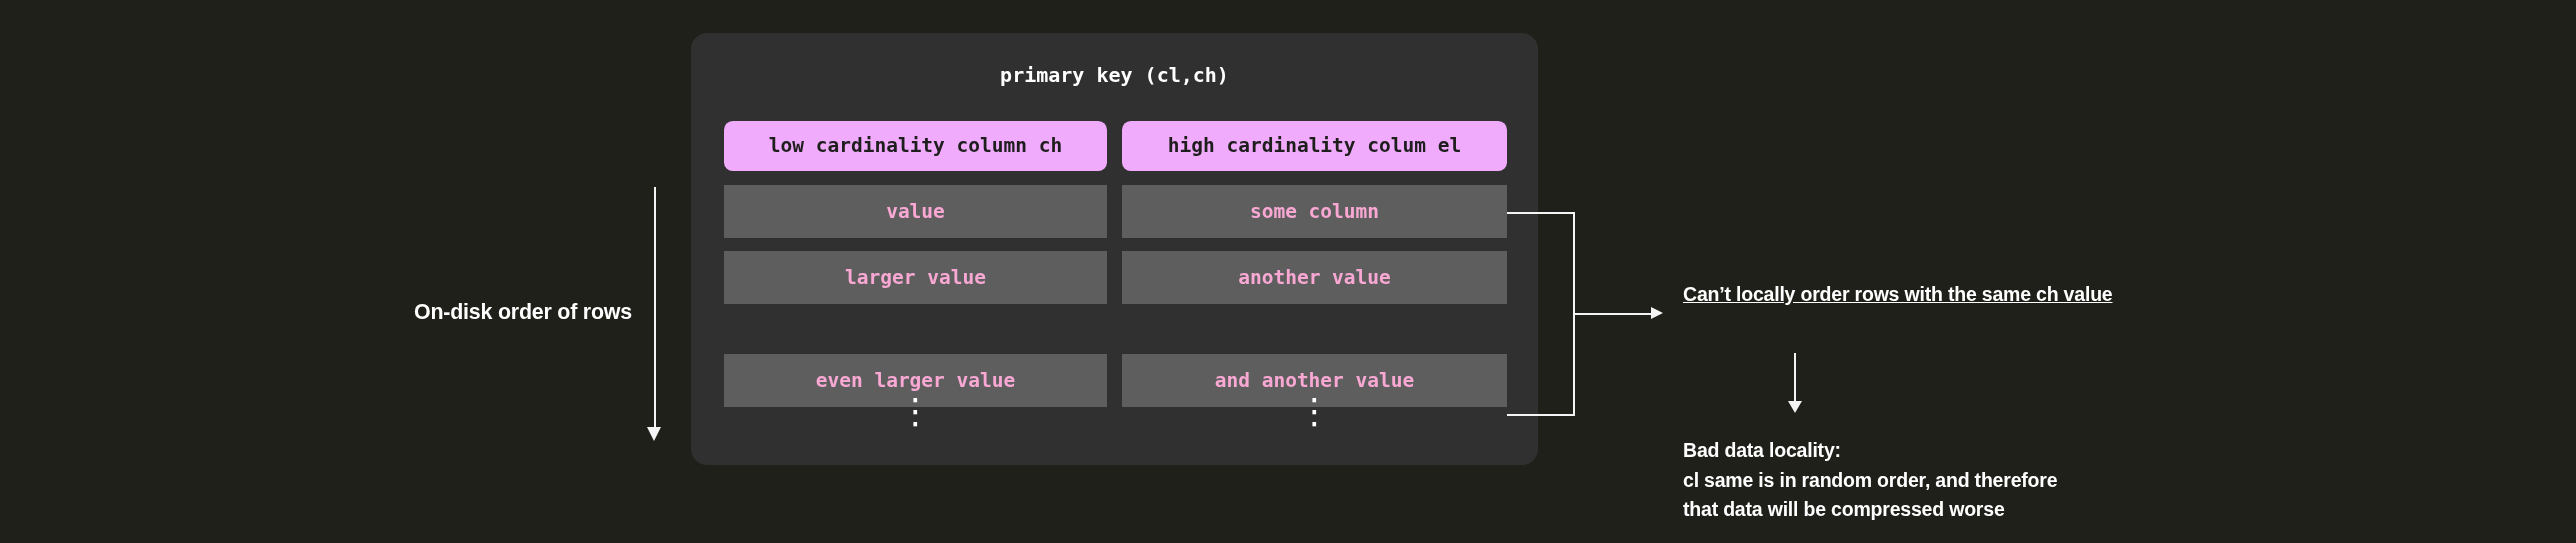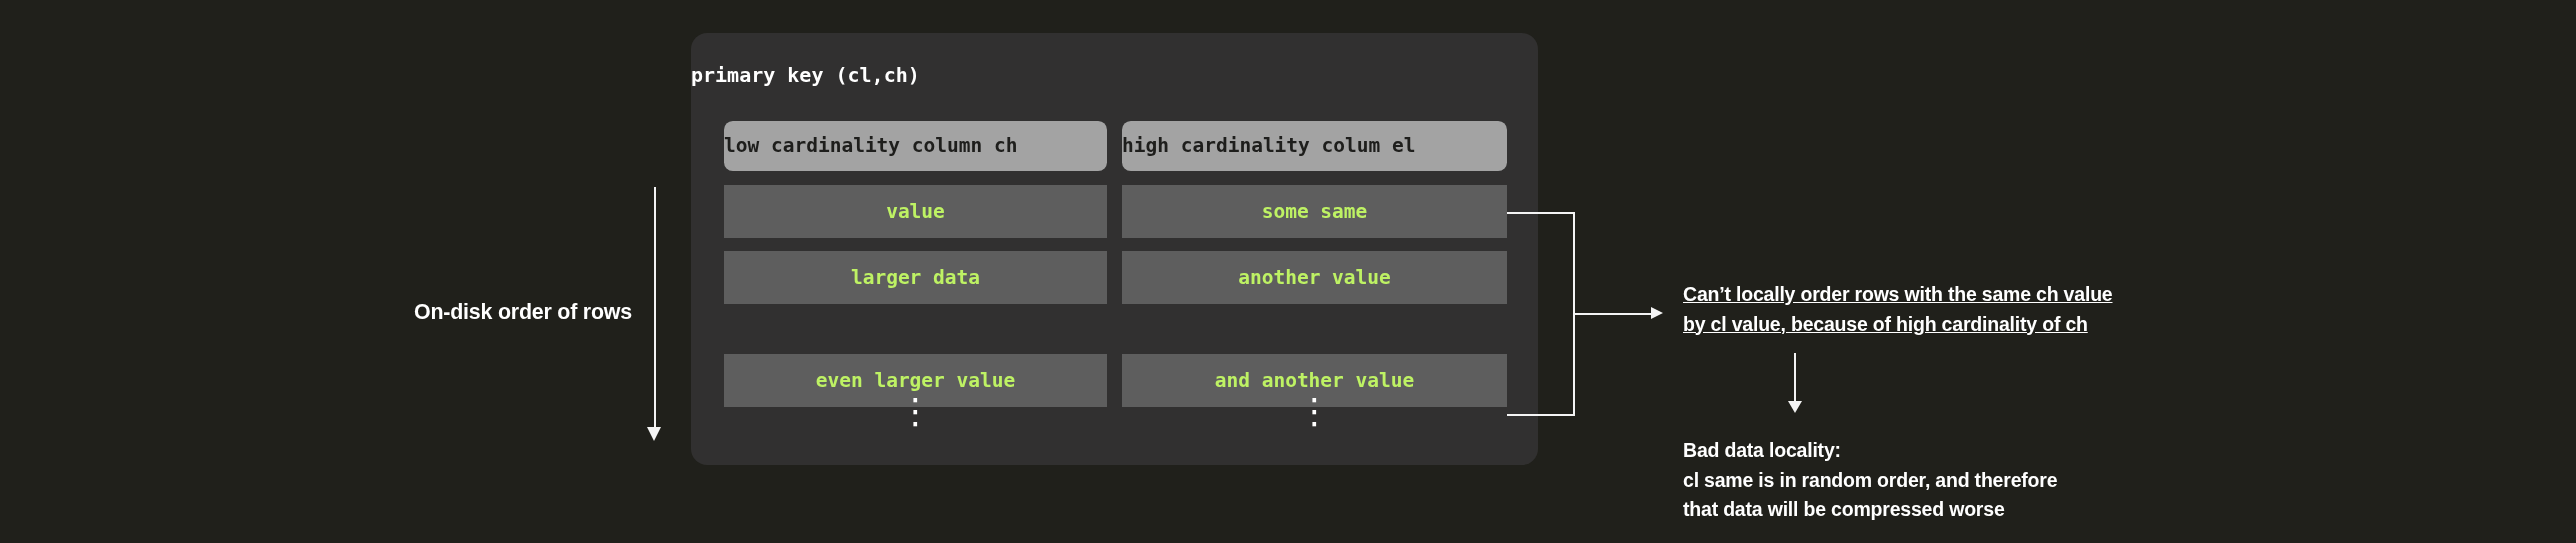--- a/index.html
+++ b/index.html
@@ -18,38 +18,38 @@
   .mono{font-family:"DejaVu Sans Mono","Liberation Mono",monospace;font-weight:700;}
   .sansb{font-family:"Liberation Sans",sans-serif;font-weight:700;letter-spacing:-0.2px;}
 
   
   .card{
     left:691px;top:33px;width:847px;height:432px;
     background:#313030;border-radius:16.3px;
   }
   .card-title{
     left:691px;top:63px;width:847px;height:25px;
-    line-height:25px;text-align:left;
+    line-height:25px;text-align:center;
     font-size:20px;color:#ffffff;
   }
 
   
   .col-header{
     top:121px;height:50px;line-height:50px;
-    background:#a3a3a3;border-radius:8.8px;
-    text-align:left;font-size:19.5px;color:#1e1e1c;
+    background:#f0abfc;border-radius:8.8px;
+    text-align:center;font-size:19.5px;color:#1e1e1c;
   }
   .col1{left:724px;width:383px;}
   .col2{left:1122px;width:385px;}
 
   
   .row-cell{
     height:53px;line-height:53px;
     background:#5e5e5e;text-align:center;
-    font-size:19.5px;color:#bef264;
+    font-size:19.5px;color:#f9a8d4;
   }
   .rowy1{top:185px;} .rowy2{top:251px;} .rowy3{top:318px;margin-top:36px;}
 
   
   .vdots{
     top:387px;height:48px;line-height:48px;
     text-align:center;color:#ffffff;font-size:35px;
     font-family:"DejaVu Sans",sans-serif;font-weight:400;
   }
 
@@ -99,43 +99,42 @@
 <div id="canvas">
 
   <div class="abs card"></div>
 
   <div class="abs card-title mono">primary key (cl,ch)</div>
 
   <div class="abs col-header col1 mono">low cardinality column ch</div>
   <div class="abs col-header col2 mono">high cardinality colum el</div>
 
   <div class="abs row-cell col1 rowy1 mono">value</div>
-  <div class="abs row-cell col1 rowy2 mono">larger data</div>
+  <div class="abs row-cell col1 rowy2 mono">larger value</div>
   <div class="abs row-cell col1 rowy3 mono">even larger value</div>
 
-  <div class="abs row-cell col2 rowy1 mono">some same</div>
+  <div class="abs row-cell col2 rowy1 mono">some column</div>
   <div class="abs row-cell col2 rowy2 mono">another value</div>
   <div class="abs row-cell col2 rowy3 mono">and another value</div>
 
   <div class="abs vdots col1">⋮</div>
   <div class="abs vdots col2">⋮</div>
 
   <div class="abs disk-label sansb">On-disk order of rows</div>
   <div class="abs vline left-arrow-line"></div>
   <div class="abs left-arrow-head"></div>
 
   <div class="abs hline bracket-top"></div>
   <div class="abs hline bracket-bottom"></div>
   <div class="abs vline bracket-vert"></div>
   <div class="abs hline mid-arrow-line"></div>
   <div class="abs mid-arrow-head"></div>
 
   <div class="abs note note1 sansb">
     <div>Can’t locally order rows with the same ch value</div>
-    <div>by cl value, because of high cardinality of ch</div>
   </div>
 
   <div class="abs vline down-arrow-line"></div>
   <div class="abs down-arrow-head"></div>
 
   <div class="abs note note2 sansb">
     <div>Bad data locality:</div>
     <div>cl same is in random order, and therefore</div>
     <div>that data will be compressed worse</div>
   </div>

